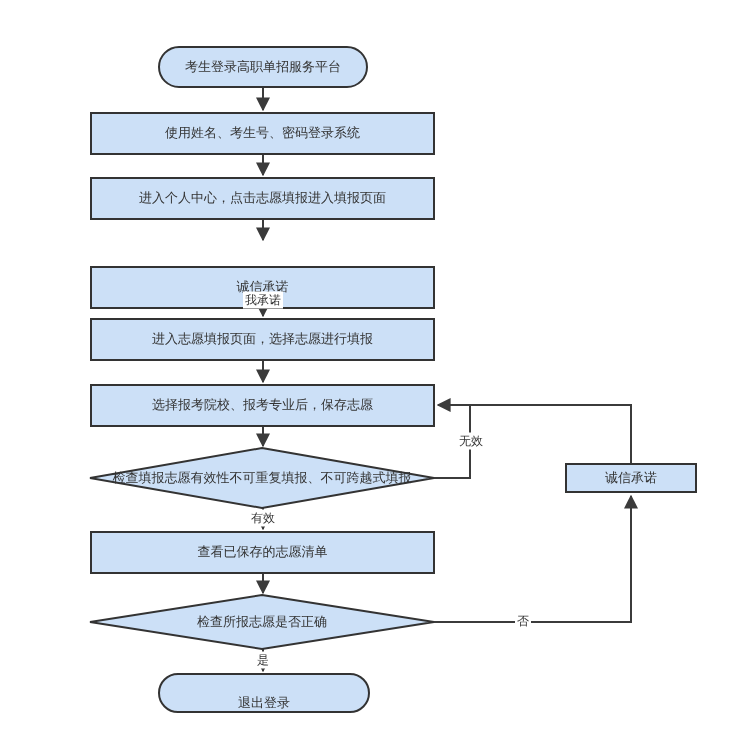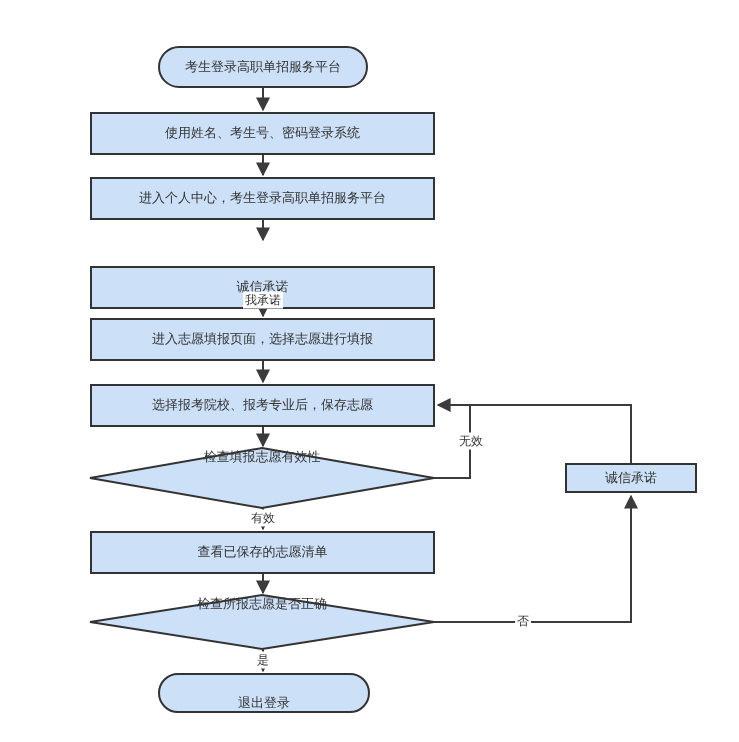--- a/index.html
+++ b/index.html
@@ -26,21 +26,21 @@
     background:var(--node-fill);
     border:2px solid var(--node-border);
     display:flex;align-items:center;justify-content:center;
     font-size:13px;line-height:1.25;
     color:var(--text);
     text-align:center;
   }
   .terminator{border-radius:21px;}
   .diamond-text{
     position:absolute;
-    display:flex;flex-direction:column;align-items:center;
+    display:flex;align-items:center;justify-content:center;
     font-size:13px;line-height:1.35;color:var(--text);text-align:center;
     pointer-events:none;
   }
   .edge-label{
     position:absolute;
     transform:translate(-50%,-50%);
     background:var(--bg);
     padding:0 2px;
     font-size:12px;color:var(--text);
     white-space:nowrap;
@@ -80,37 +80,38 @@
 
   <div class="node terminator" style="left:158px;top:46px;width:210px;height:42px;">
     <span>考生登录高职单招服务平台</span>
   </div>
 
   <div class="node" style="left:90px;top:112px;width:345px;height:43px;">
     <span>使用姓名、考生号、密码登录系统</span>
   </div>
 
   <div class="node" style="left:90px;top:177px;width:345px;height:43px;">
-    <span>进入个人中心，考生登录高职单招服务平台</span>
+    <span>进入个人中心，点击志愿填报进入填报页面</span>
   </div>
 
   <div class="node" style="left:90px;top:242px;width:345px;height:43px;margin-top:24px;">
     <span>诚信承诺</span>
   </div>
 
   <div class="node" style="left:90px;top:318px;width:345px;height:43px;">
     <span>进入志愿填报页面，选择志愿进行填报</span>
   </div>
 
   <div class="node" style="left:90px;top:384px;width:345px;height:43px;">
     <span>选择报考院校、报考专业后，保存志愿</span>
   </div>
 
   <div class="diamond-text" style="left:90px;top:448px;width:344px;height:60px;">
     <span>检查填报志愿有效性</span>
+    <span>不可重复填报、不可跨越式填报</span>
   </div>
 
   <div class="node" style="left:90px;top:531px;width:345px;height:43px;justify-content:center;">
     <span>查看已保存的志愿清单</span>
   </div>
 
   <div class="diamond-text" style="left:90px;top:595px;width:344px;height:54px;">
     <span>检查所报志愿是否正确</span>
   </div>
 

